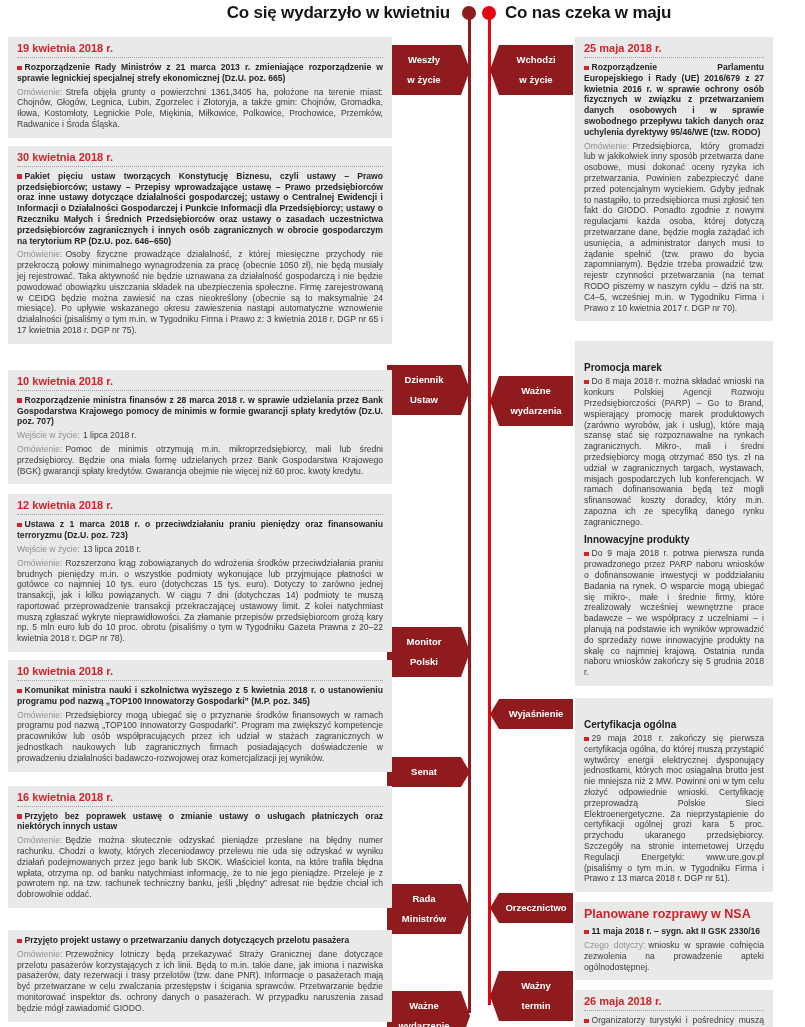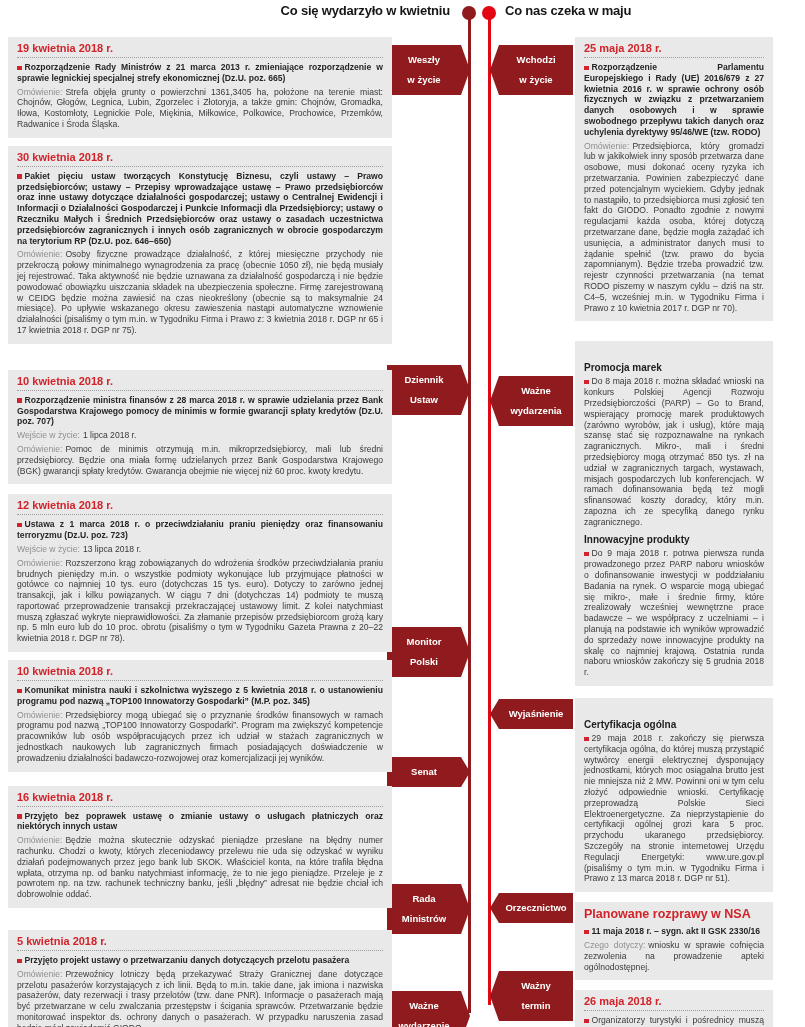--- a/index.html
+++ b/index.html
@@ -1,20 +1,20 @@
 <!DOCTYPE html>
 <html lang="pl"><head>
 <meta charset="utf-8">
 <style>
   * { box-sizing: border-box; margin: 0; padding: 0; }
   body { background:#ffffff; font-family:"Liberation Sans", sans-serif; }
   .canvas { position:relative; width:805px; height:1027px; background:#fff; overflow:hidden; }
 
   
-  .hdr { position:absolute; top:3px; font-size:13px; font-weight:bold; color:#161616; letter-spacing:-0.2px; }
+  .hdr { position:absolute; top:3px; font-size:17px; font-weight:bold; color:#161616; letter-spacing:-0.2px; }
   .hdr-left { right:355px; }
   .hdr-right { left:505px; }
   .dot { position:absolute; top:6px; width:14px; height:14px; border-radius:50%; }
   .dot-april { left:462px; background:#8f1b1e; }
   .dot-may { left:482px; background:#e30613; }
 
   
   .vline { position:absolute; top:13px; width:3px; }
   .vline-left { left:468px; height:1000px; background:#8f1b1e; }
   .vline-right { left:488px; height:992px; background:#e30613; }
@@ -111,21 +111,20 @@
       <p class="item"><span class="lbl">Omówienie:</span><span>Przedsiębiorcy mogą ubiegać się o przyznanie środków finansowych w ramach programu pod nazwą „TOP100 Innowatorzy Gospodarki”. Program ma zwiększyć kompetencje pracowników lub osób współpracujących przez ich udział w stażach zagranicznych w jednostkach naukowych lub zagranicznych firmach posiadających doświadczenie w prowadzeniu działalności badawczo-rozwojowej oraz komercjalizacji jej wyników.</span></p>
     </section>
 
     <section class="box" style="margin-bottom:22px">
       <h3 class="date">16 kwietnia 2018 r.</h3>
       <p class="item"><span class="sq"></span><span class="b">Przyjęto bez poprawek ustawę o zmianie ustawy o usługach płatniczych oraz niektórych innych ustaw</span></p>
       <p class="item"><span class="lbl">Omówienie:</span><span>Będzie można skutecznie odzyskać pieniądze przesłane na błędny numer rachunku. Chodzi o kwoty, których zleceniodawcy przelewu nie uda się odzyskać w wyniku działań podejmowanych przez jego bank lub SKOK. Właściciel konta, na które trafiła błędna wpłata, otrzyma np. od banku natychmiast informację, że to nie jego pieniądze. Przeleje je z powrotem np. na tzw. rachunek techniczny banku, jeśli „błędny” adresat nie będzie chciał ich dobrowolnie oddać.</span></p>
     </section>
 
     <section class="box" style="margin-bottom:8px">
-      <h3 class="date">5 kwietnia 2018 r.</h3>
       <p class="item"><span class="sq"></span><span class="b">Przyjęto projekt ustawy o przetwarzaniu danych dotyczących przelotu pasażera</span></p>
       <p class="item"><span class="lbl">Omówienie:</span><span>Przewoźnicy lotniczy będą przekazywać Straży Granicznej dane dotyczące przelotu pasażerów korzystających z ich linii. Będą to m.in. takie dane, jak imiona i nazwiska pasażerów, daty rezerwacji i trasy przelotów (tzw. dane PNR). Informacje o pasażerach mają być przetwarzane w celu zwalczania przestępstw i ścigania sprawców. Przetwarzanie będzie monitorować inspektor ds. ochrony danych o pasażerach. W przypadku naruszenia zasad będzie mógł zawiadomić GIODO.</span></p>
     </section>
 
   </div>
 
   <div class="col col-right">
 
     <section class="box" style="margin-bottom:20px">
       <h3 class="date">25 maja 2018 r.</h3>

